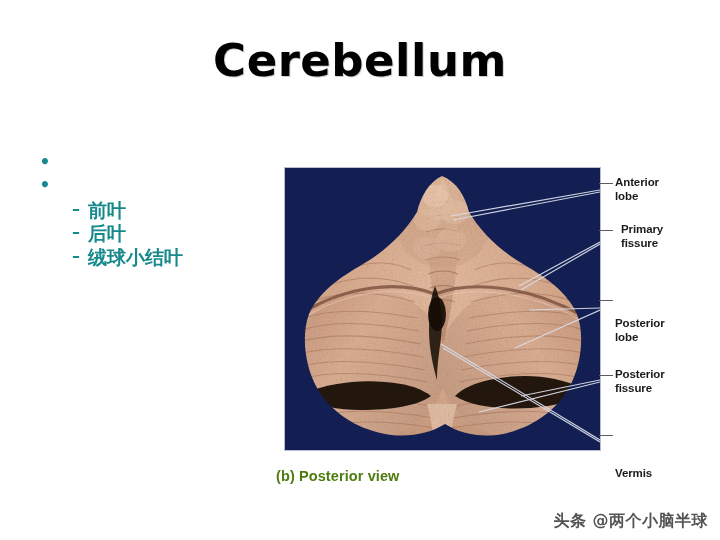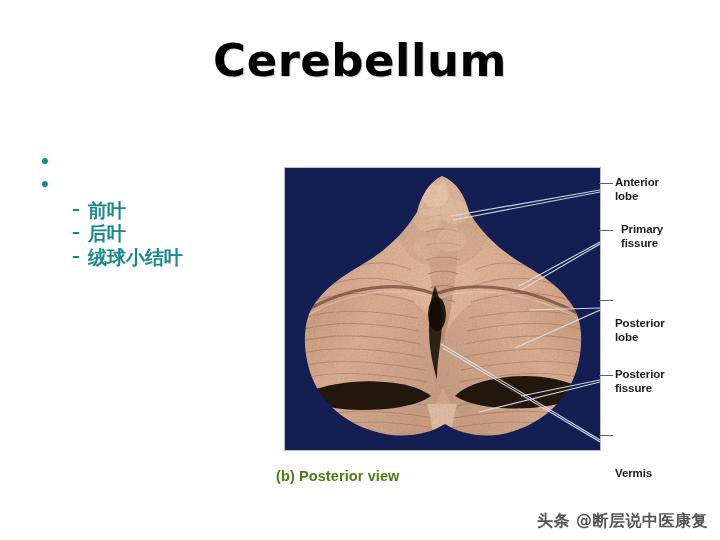--- a/index.html
+++ b/index.html
@@ -373,13 +373,13 @@
   <div class="fig-label" style="left:14px; top:200px;">Posterior
 fissure</div>
 
   <div class="lead-stub" style="left:-2px; top:268px;"></div>
   <div class="fig-label" style="left:14px; top:271px;margin-top:28px;">Vermis</div>
 
 </div>
 
 <div id="figure-caption">(b) Posterior view</div>
 
-<div id="watermark">头条 @断层说中医康复</div>
+<div id="watermark">头条 @两个小脑半球</div>
 
 </body></html>

